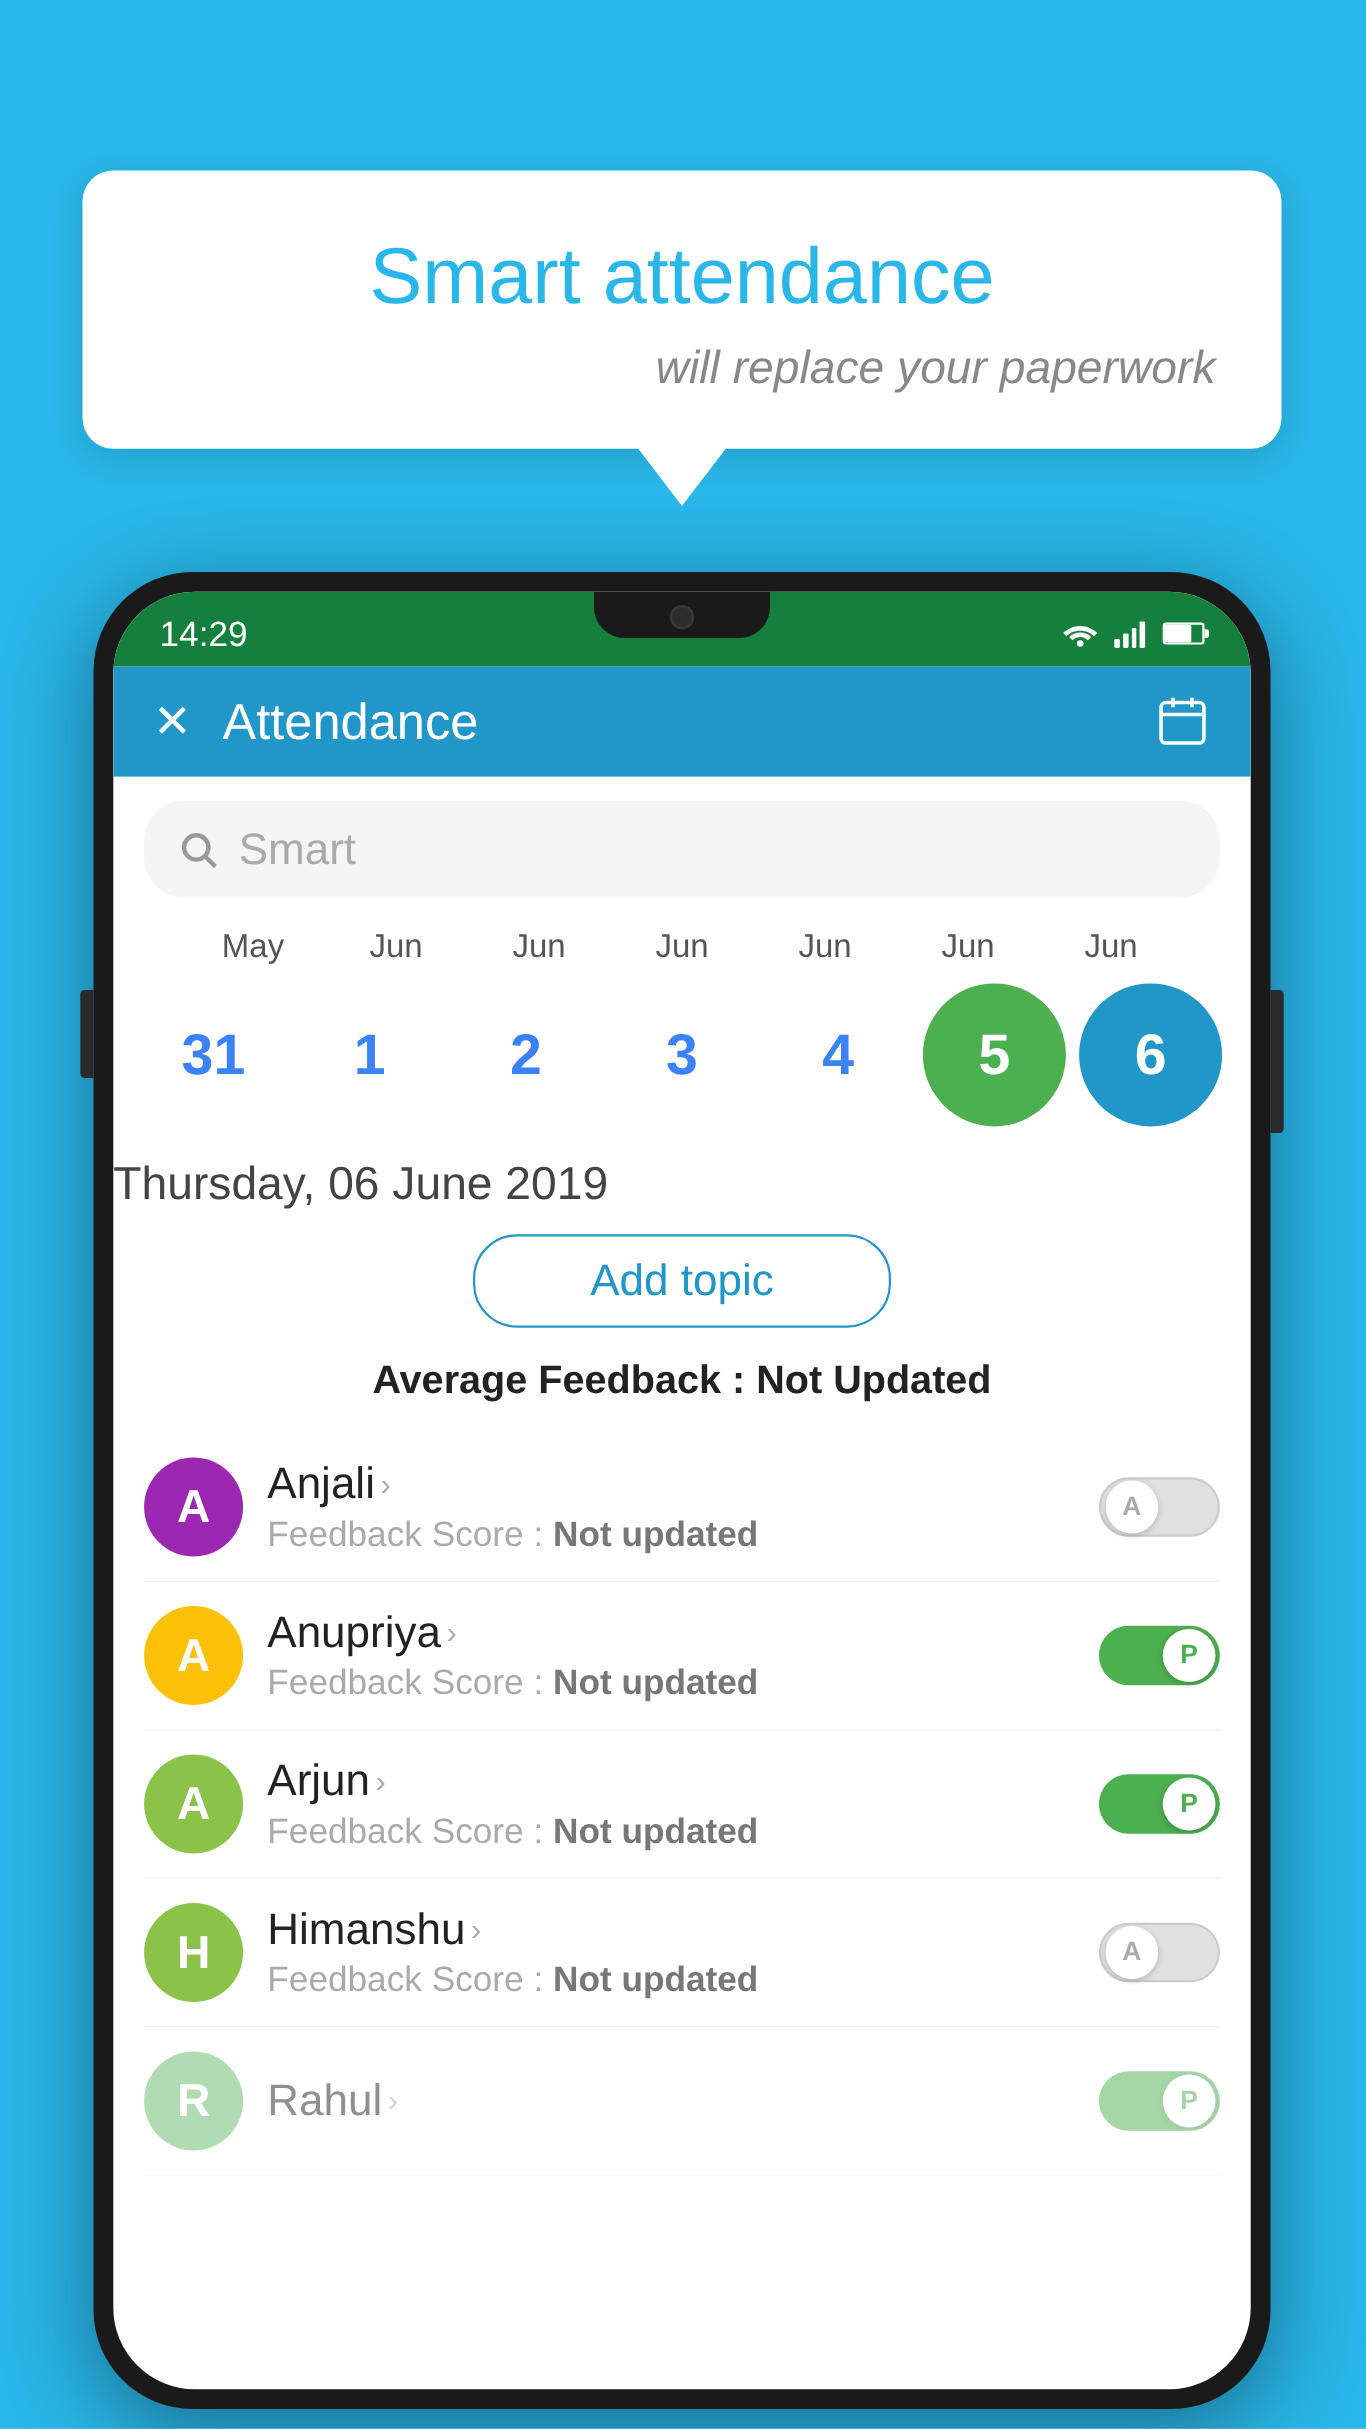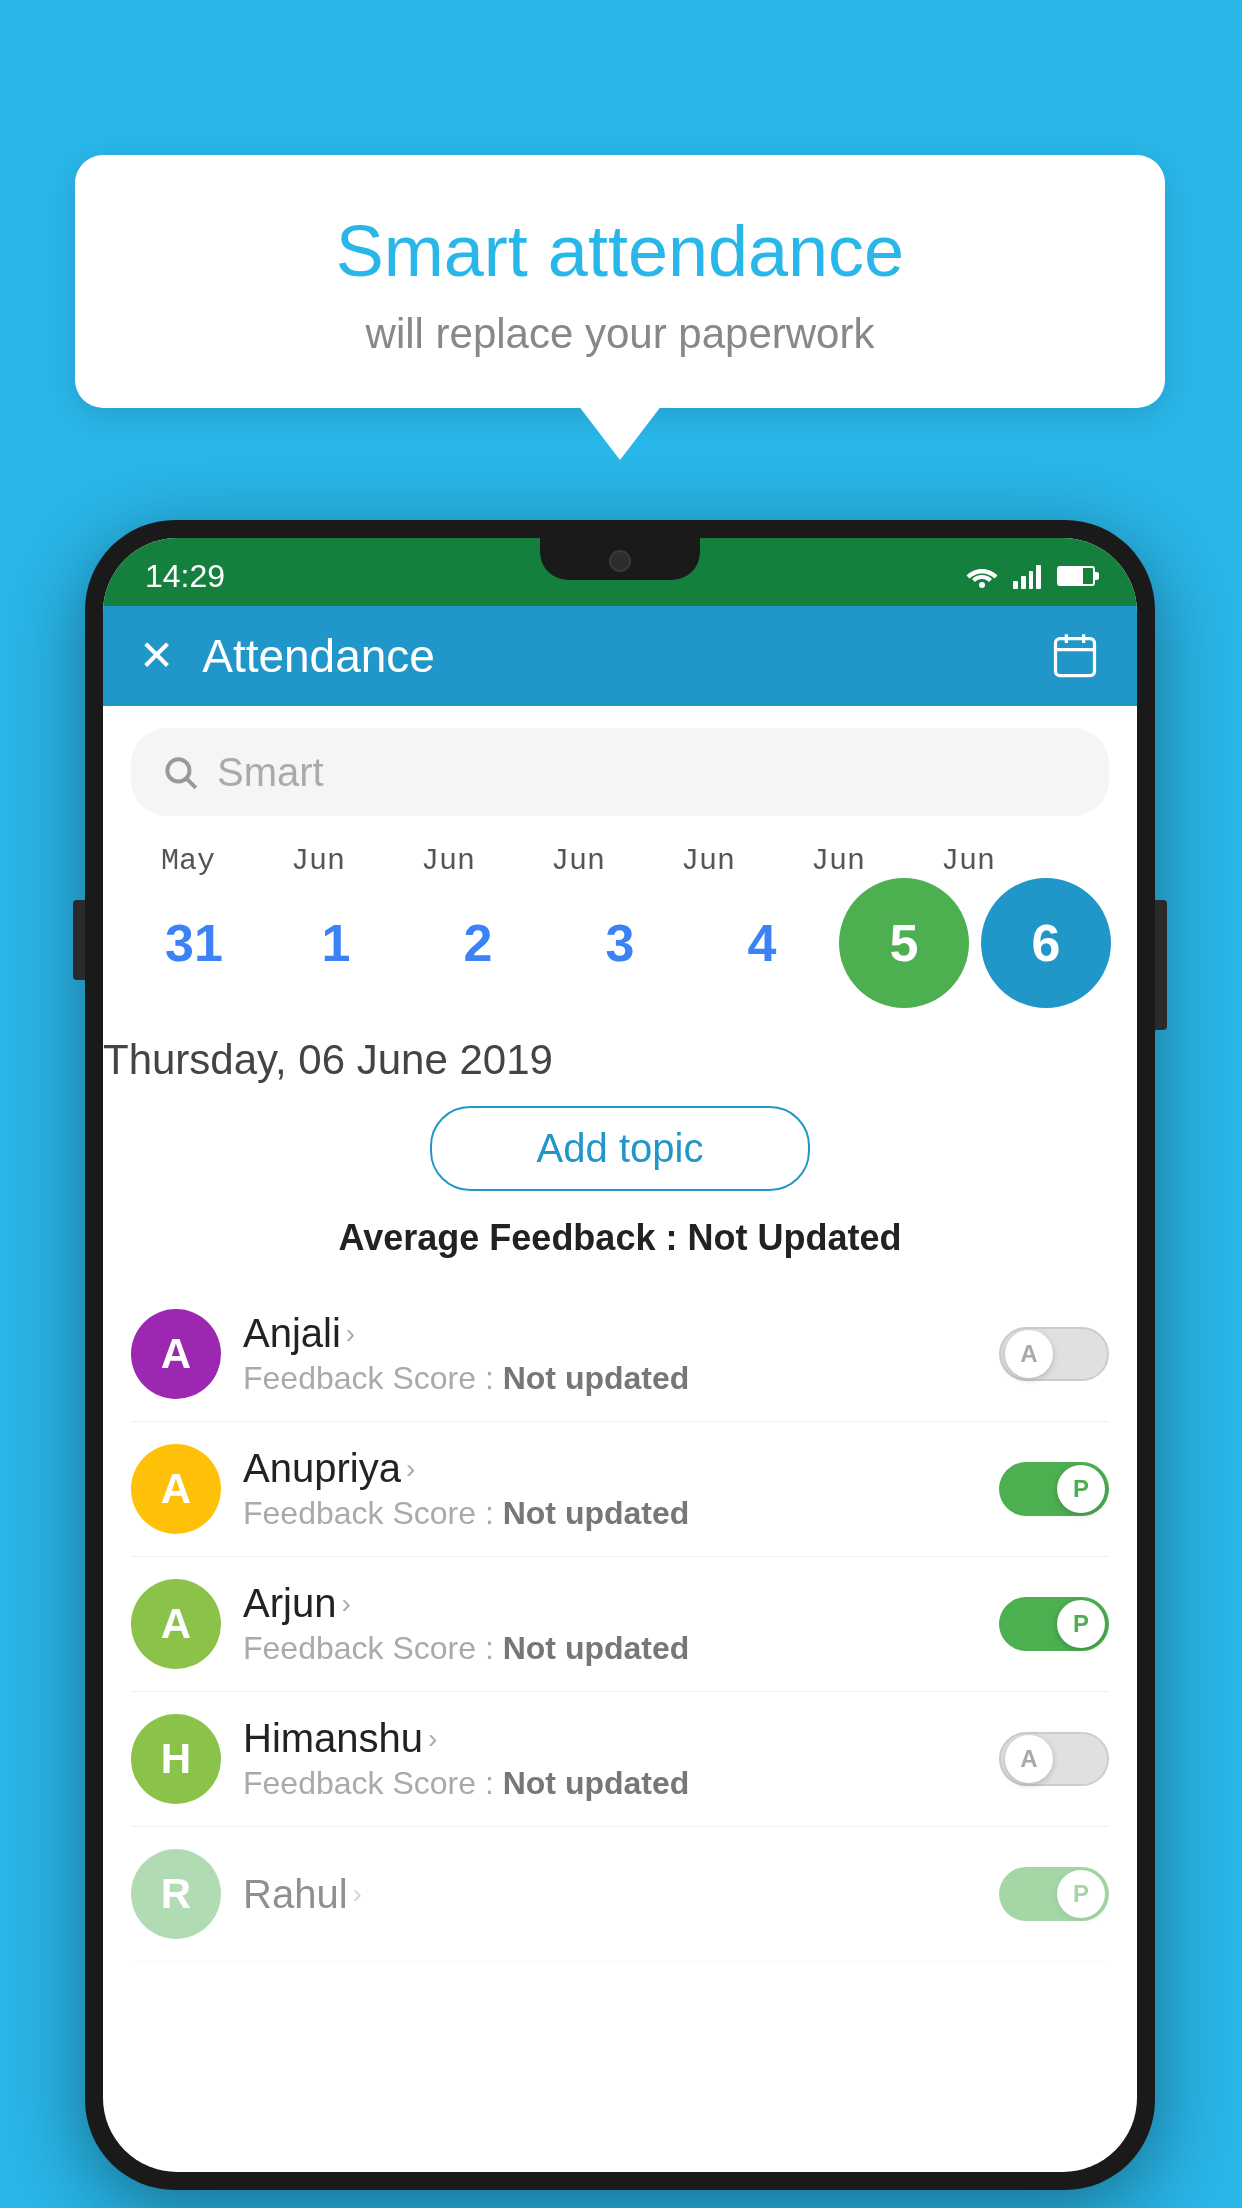--- a/index.html
+++ b/index.html
@@ -36,24 +36,25 @@
       border-top: 55px solid white;
     }
     .bubble-title {
       text-align: center;
       font-size: 72px;
       font-weight: 400;
       color: #29b6e8;
       margin-bottom: 18px;
     }
     .bubble-subtitle {
-      text-align: center;
+      text-align: right;
       font-size: 42px;
       color: #888;
       font-weight: 300;
+      font-style: italic;
     }
 
     
     .phone-wrapper {
       position: absolute;
       top: 520px;
       left: 85px;
       width: 1070px;
       height: 1670px;
     }
@@ -228,23 +229,22 @@
       color: #aaa;
     }
 
     
     .calendar-strip {
       margin-top: 28px;
       padding: 0 20px;
     }
     .calendar-months {
       display: flex;
-      justify-content: flex-start;
-      margin-bottom: 0;
-      font-family: Liberation Mono, monospace;
+      justify-content: center;
+      margin-bottom: 16px;
     }
     .month-label {
       font-size: 30px;
       color: #555;
       text-align: center;
       width: 130px;
     }
     .calendar-days {
       display: flex;
       justify-content: space-around;

